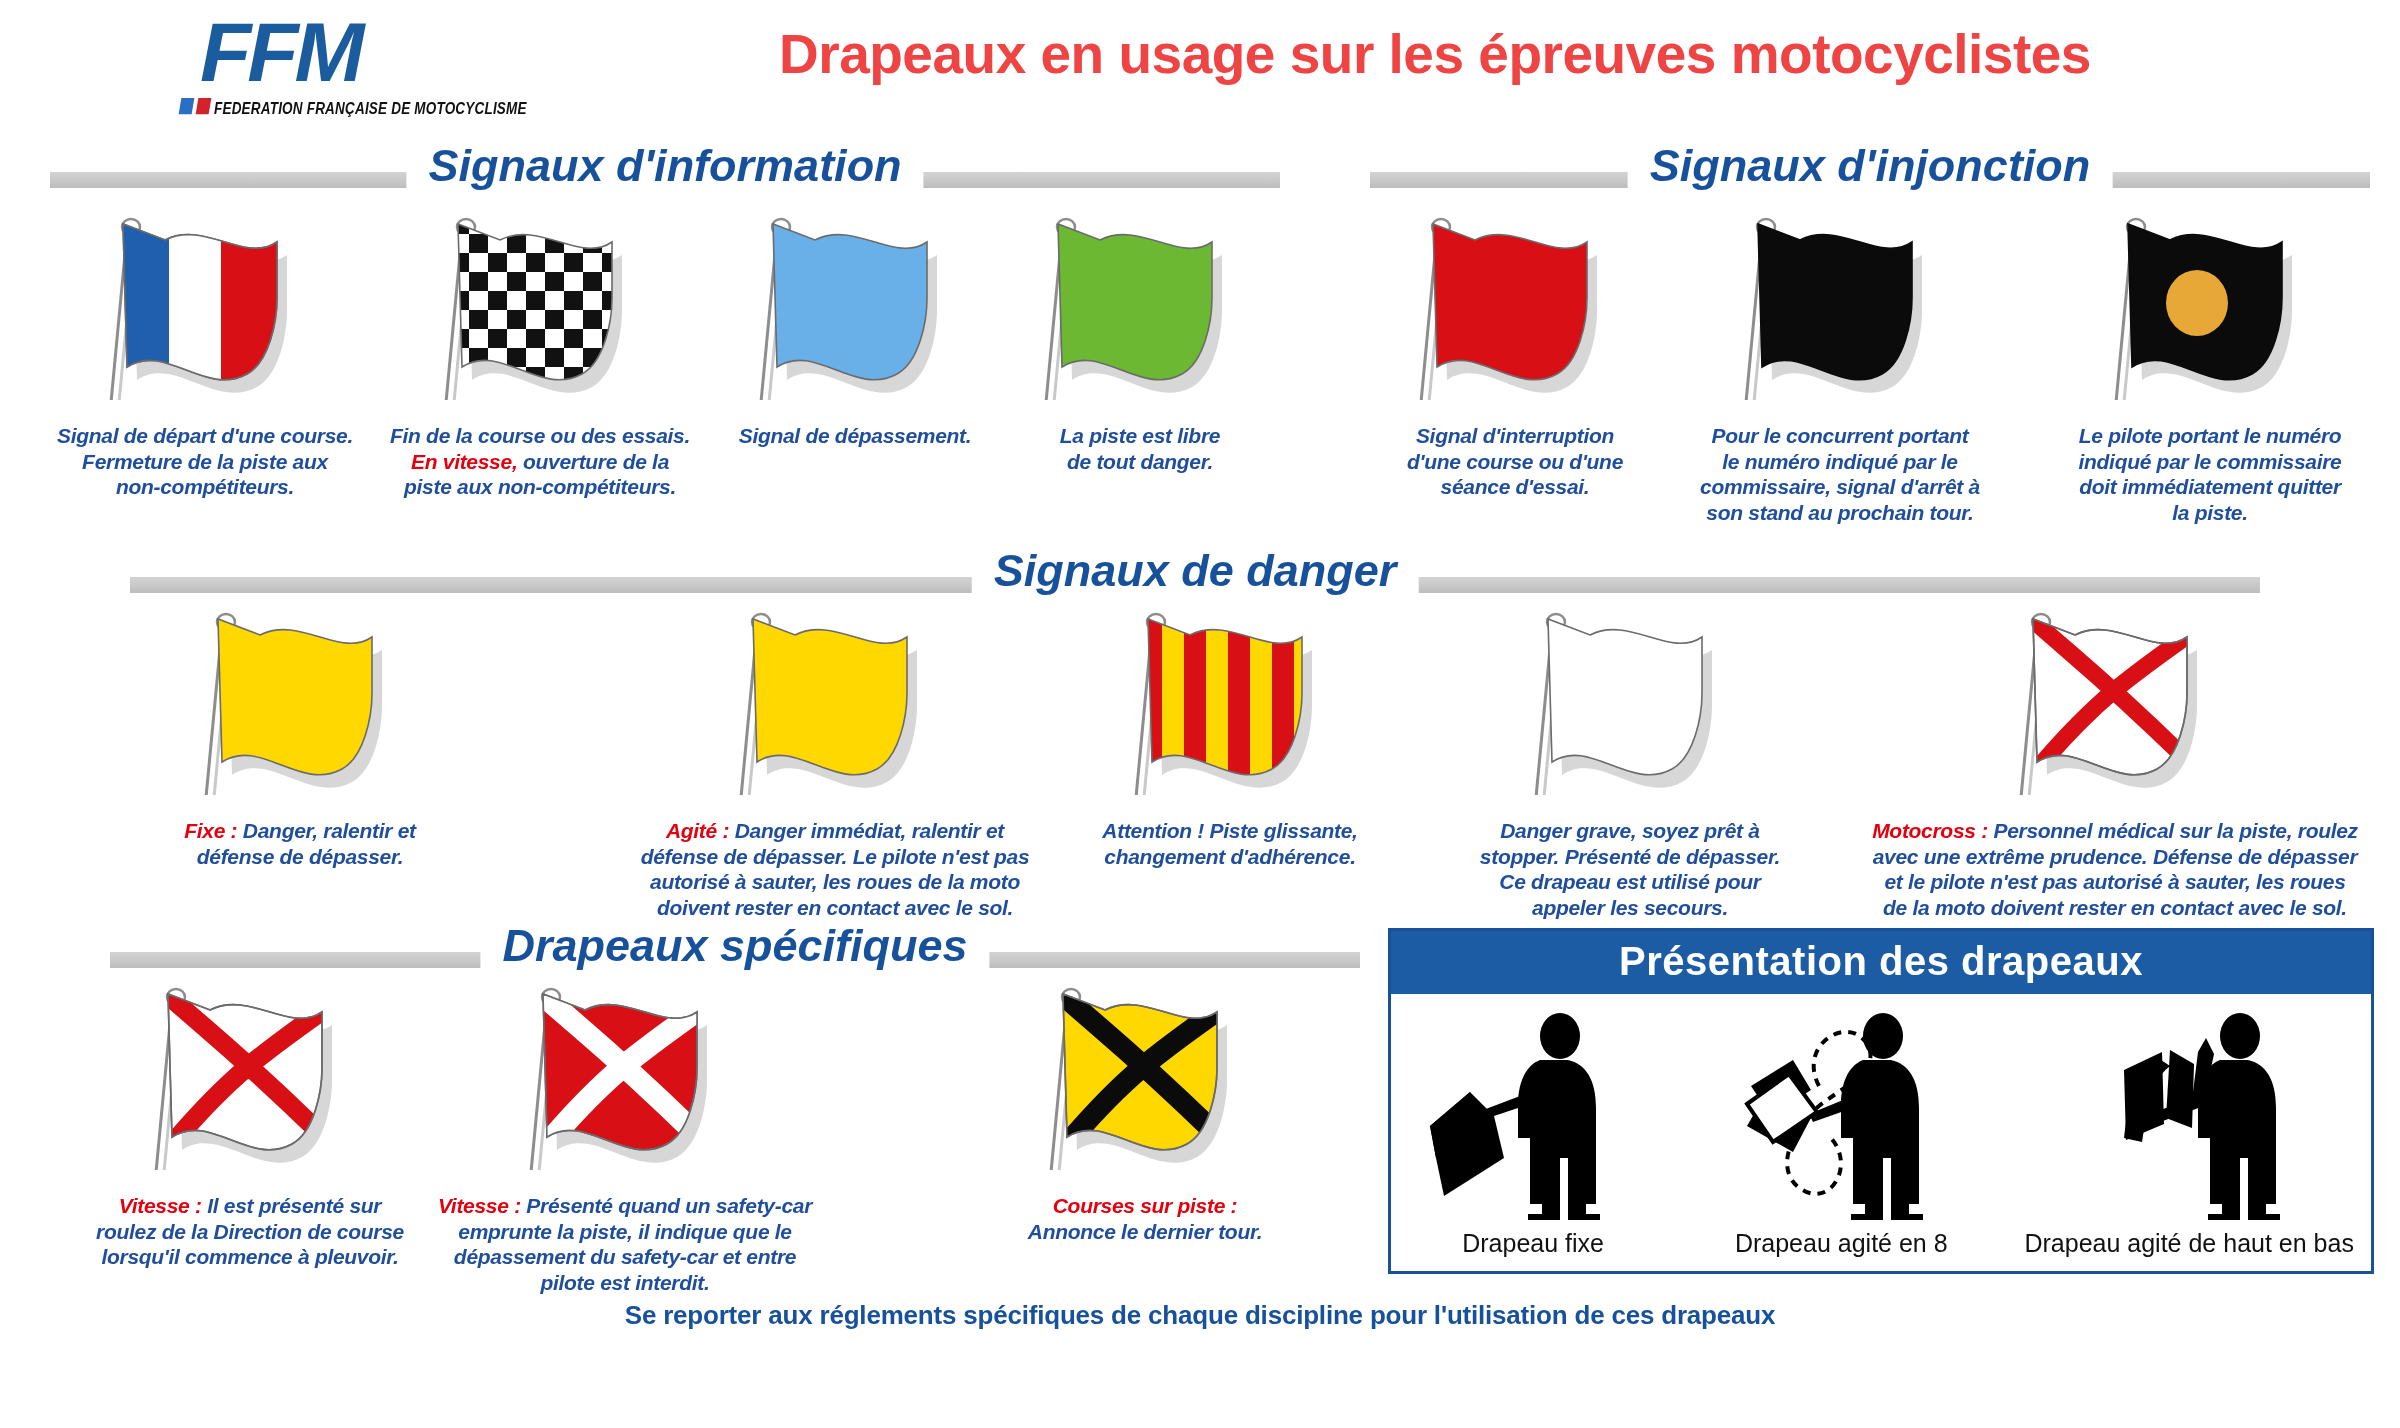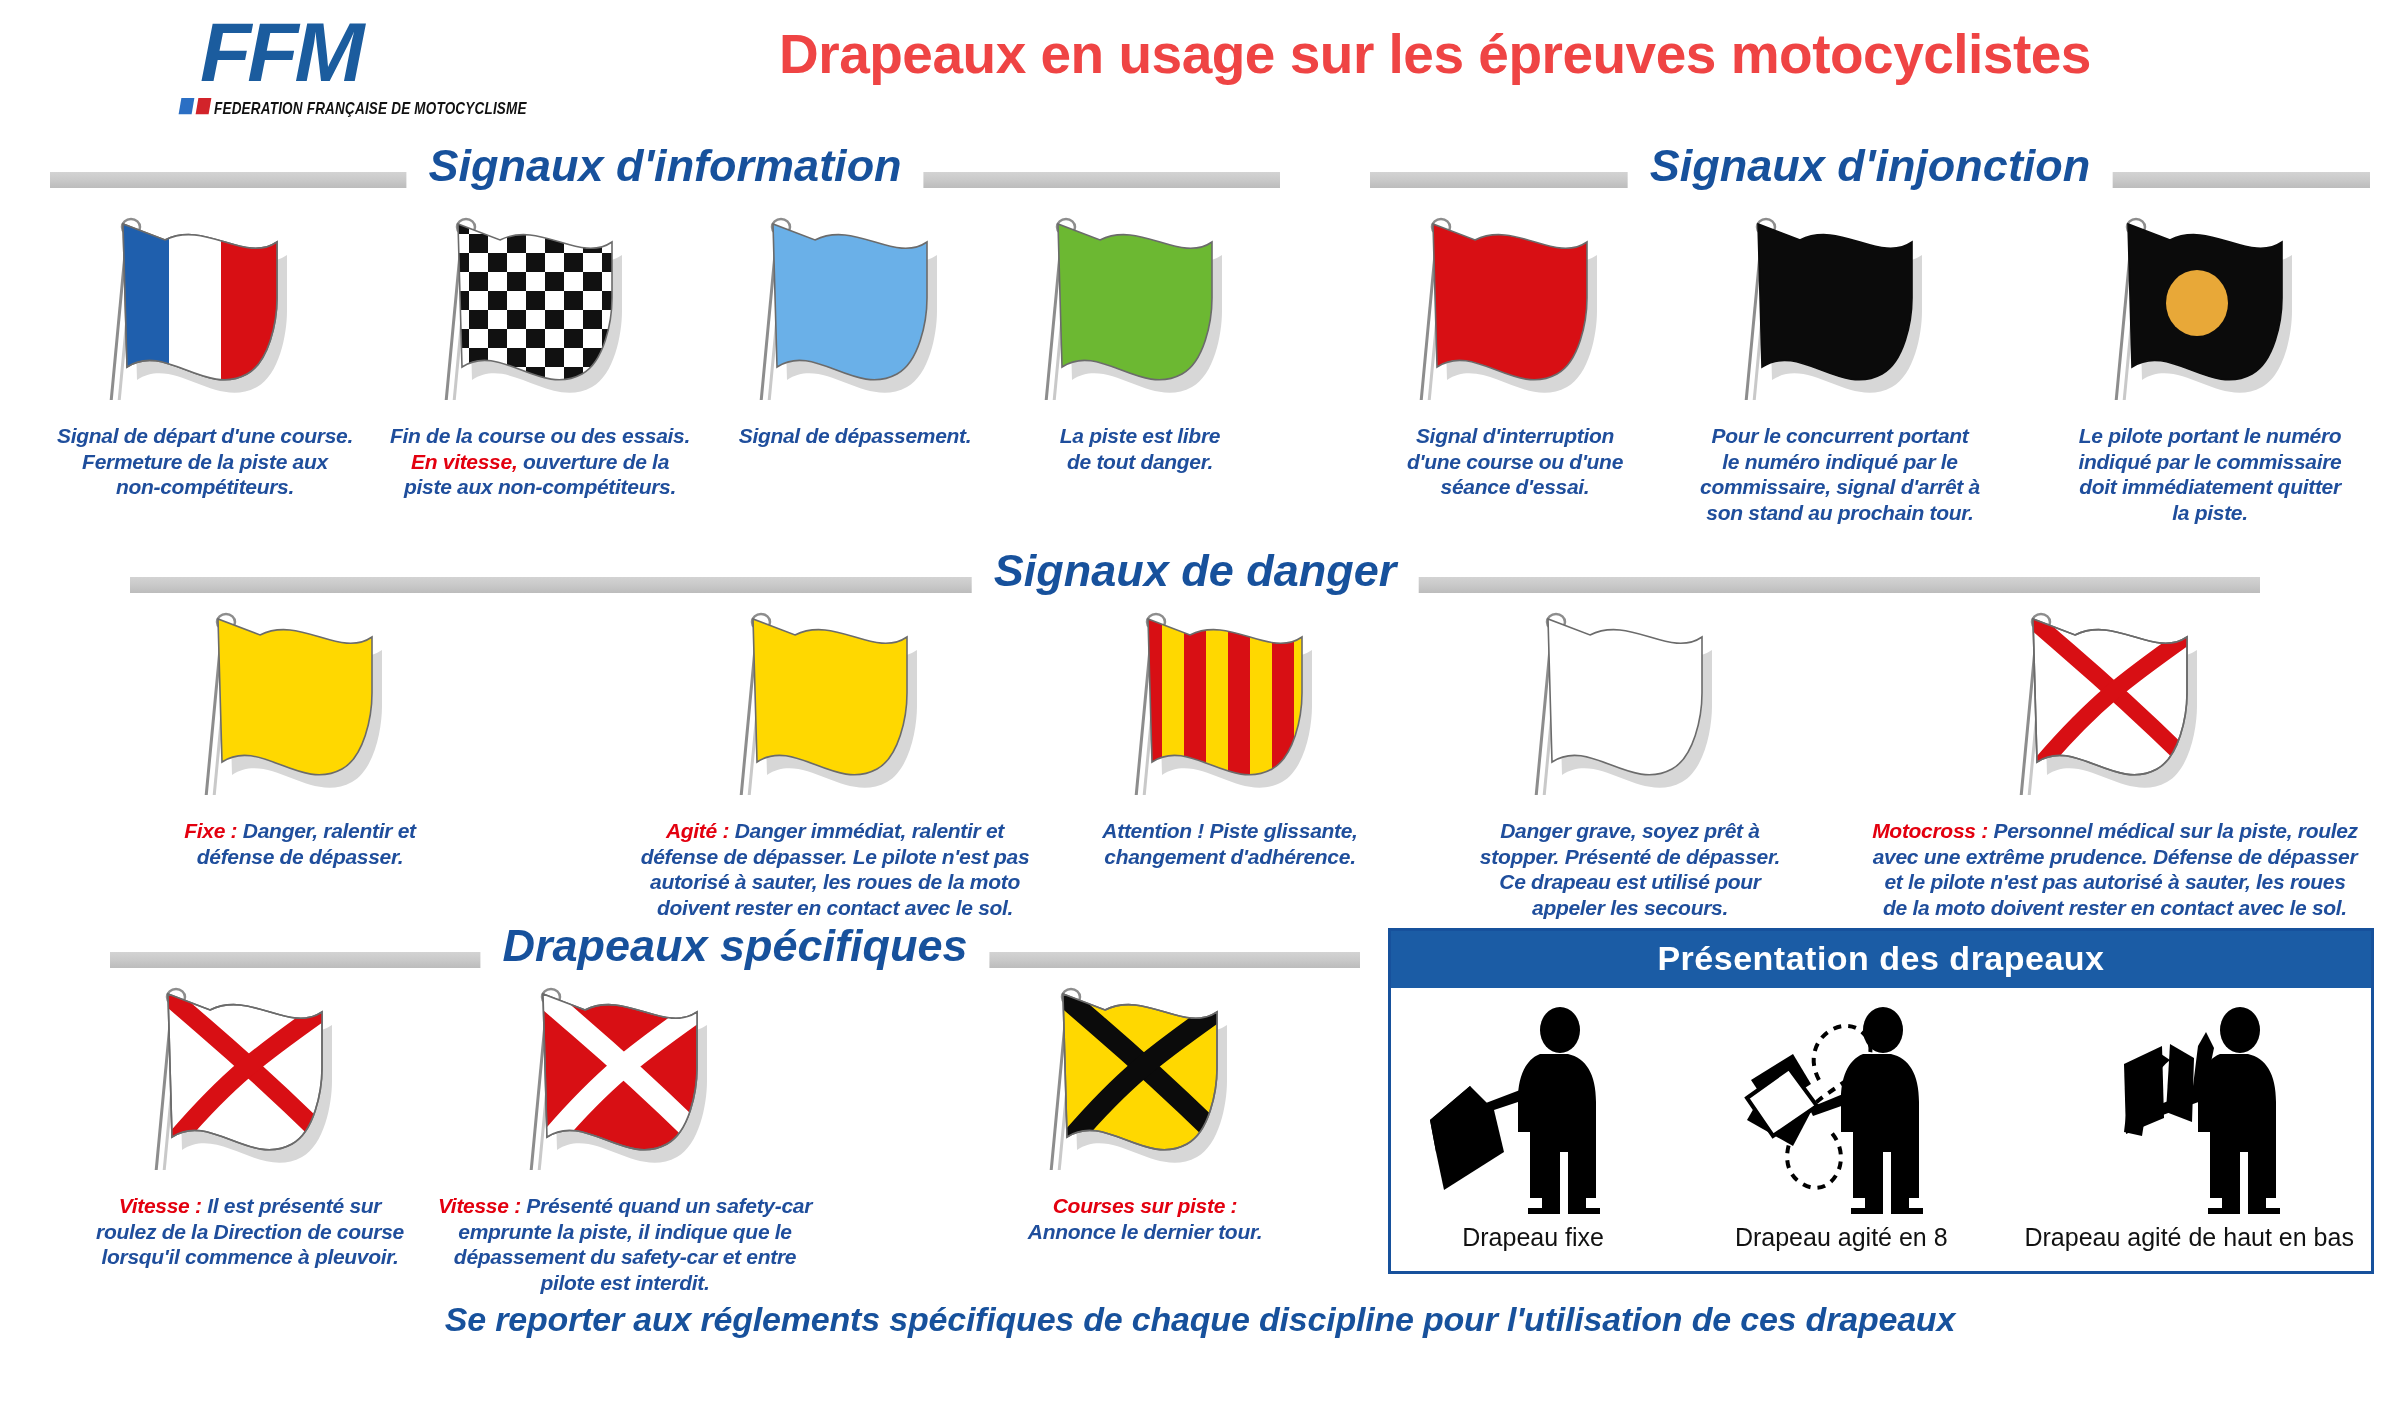--- a/index.html
+++ b/index.html
@@ -63,31 +63,31 @@
     margin-top:28px;
   }
   .caption .hl{color:#e3000f;}
 
   
   .pres-box{
     position:absolute;border:3px solid #17519c;background:#fff;
   }
   .pres-title{
     background:#1b5ca5;color:#fff;text-align:center;
-    font-weight:bold;font-size:34px;padding:8px 0 10px;
+    font-weight:bold;font-size:40px;padding:8px 0 10px;
     letter-spacing:.5px;
   }
   .pres-body{display:flex;justify-content:space-around;align-items:flex-end;padding:14px 10px 8px;gap:29px;}
   .pres-item{text-align:center;}
   .pres-label{font-size:25px;color:#111;margin-top:2px;white-space:nowrap;
     font-family:"Liberation Sans",sans-serif;}
 
   .footnote{
     position:absolute;left:0;width:2400px;text-align:center;
-    font-style:italic;font-weight:bold;font-size:34px;
+    font-weight:bold;font-size:26px;
     color:#17519c;letter-spacing:-.2px;
   }
 </style>
 </head>
 <body>
 
 <div class="poster">
 
   <div class="logo">
     <div class="logo-text">FFM</div>

